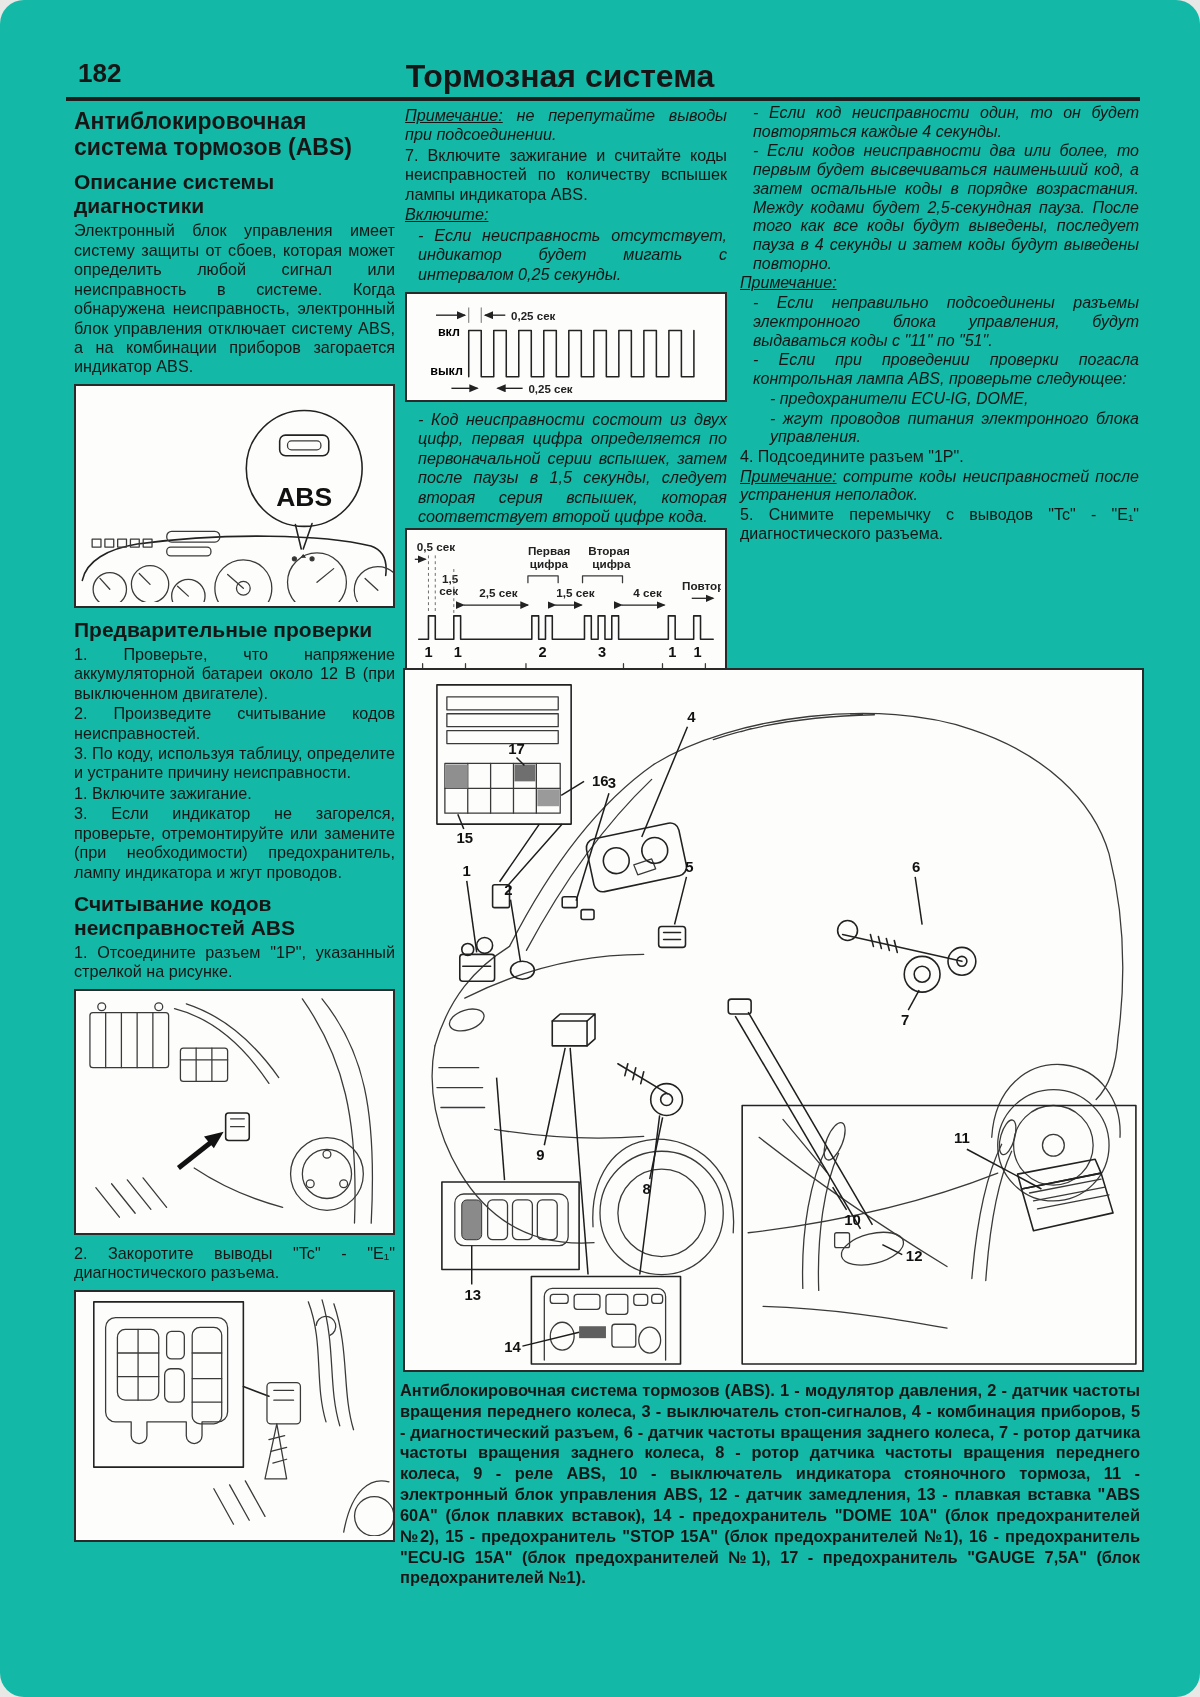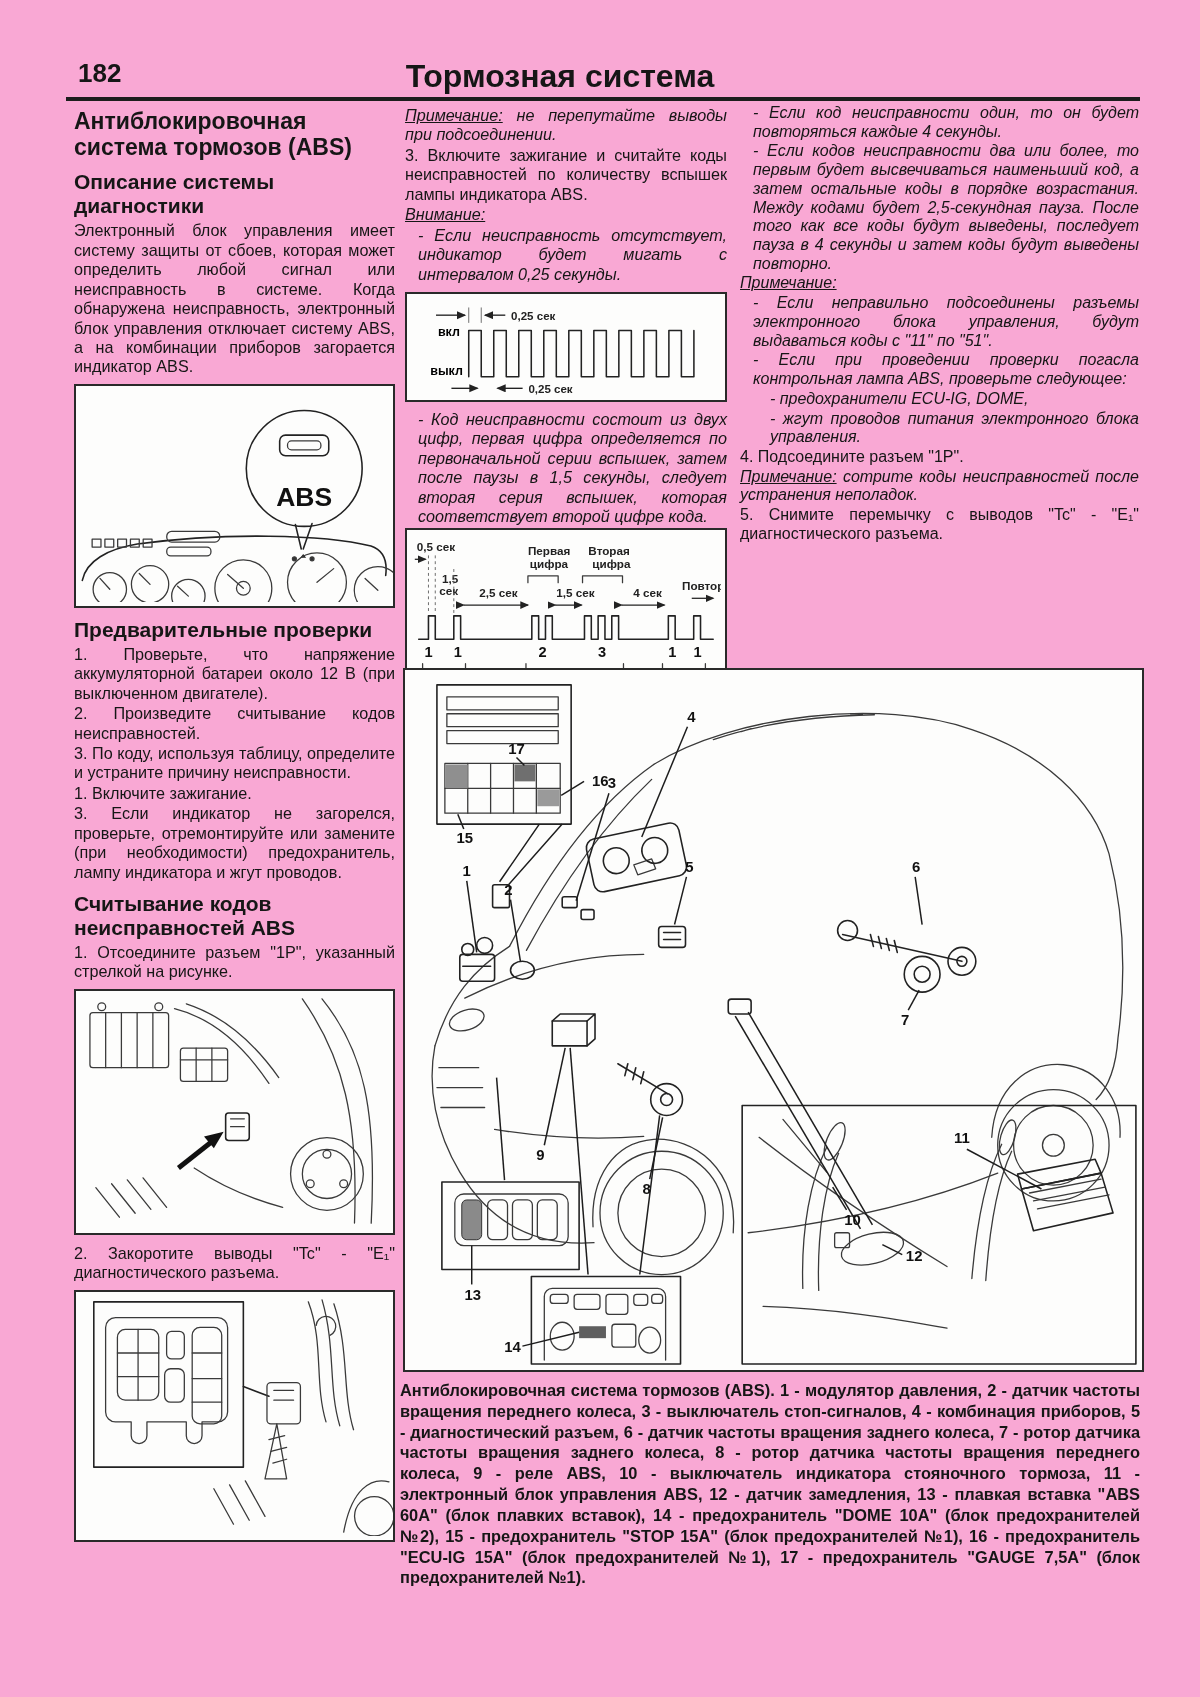--- a/index.html
+++ b/index.html
@@ -1,17 +1,17 @@
 <!DOCTYPE html>
 <html><head>
 <meta charset="utf-8">
 <style>
   html,body{margin:0;padding:0;background:#e8e8e6;}
-  .page{position:relative;width:1200px;height:1697px;background:#f9a8d4;
-        font-family:"Liberation Sans",sans-serif;color:#161616;overflow:hidden;}
+  .page{position:relative;width:1200px;height:1697px;background:#14b8a6;
+        font-family:"Liberation Sans",sans-serif;color:#161616;overflow:hidden;border-radius:24px;}
   
   .pagenum{position:absolute;left:78px;top:58px;font-size:26px;font-weight:bold;}
   .htitle{position:absolute;left:340px;top:58px;width:440px;text-align:center;
           font-size:32px;font-weight:bold;}
   .hrule{position:absolute;left:66px;top:97px;width:1074px;height:4px;background:#1d1d1d;}
   
   .col{position:absolute;text-align:justify;}
   .col-left{left:74px;top:108px;width:321px;}
   .col-mid-a{left:405px;top:106px;width:322px;}
   .col-right{left:740px;top:104px;width:399px;}
@@ -178,22 +178,22 @@
           <path d="M140,200 l20,36 M156,196 l20,36 M172,192 l20,36"></path>
         </g>
       </svg>
     </div>
   </div>
 
   <div class="col col-mid-a">
     <p class="it">
       <span class="ul">Примечание:</span><span> не перепутайте выводы при подсоединении.</span>
     </p>
-    <p>3. Включите зажигание и считайте коды неисправностей по количеству вспышек лампы индикатора ABS.</p>
-    <p class="it ul">Внимание:</p>
+    <p>7. Включите зажигание и считайте коды неисправностей по количеству вспышек лампы индикатора ABS.</p>
+    <p class="it ul">Включите:</p>
     <p class="it dash">- Если неисправность отсутствует, индикатор будет мигать с интервалом 0,25 секунды.</p>
 
     <div class="figbox fig-wave">
       <svg viewBox="0 0 322 106" width="314" height="102">
         <defs>
           <marker id="ah" markerWidth="8" markerHeight="8" refX="6" refY="3" orient="auto">
             <path d="M0,0 L7,3 L0,6 Z" fill="#222"></path>
           </marker>
         </defs>
         <text x="30" y="44" font-size="13" font-weight="bold">вкл</text>

